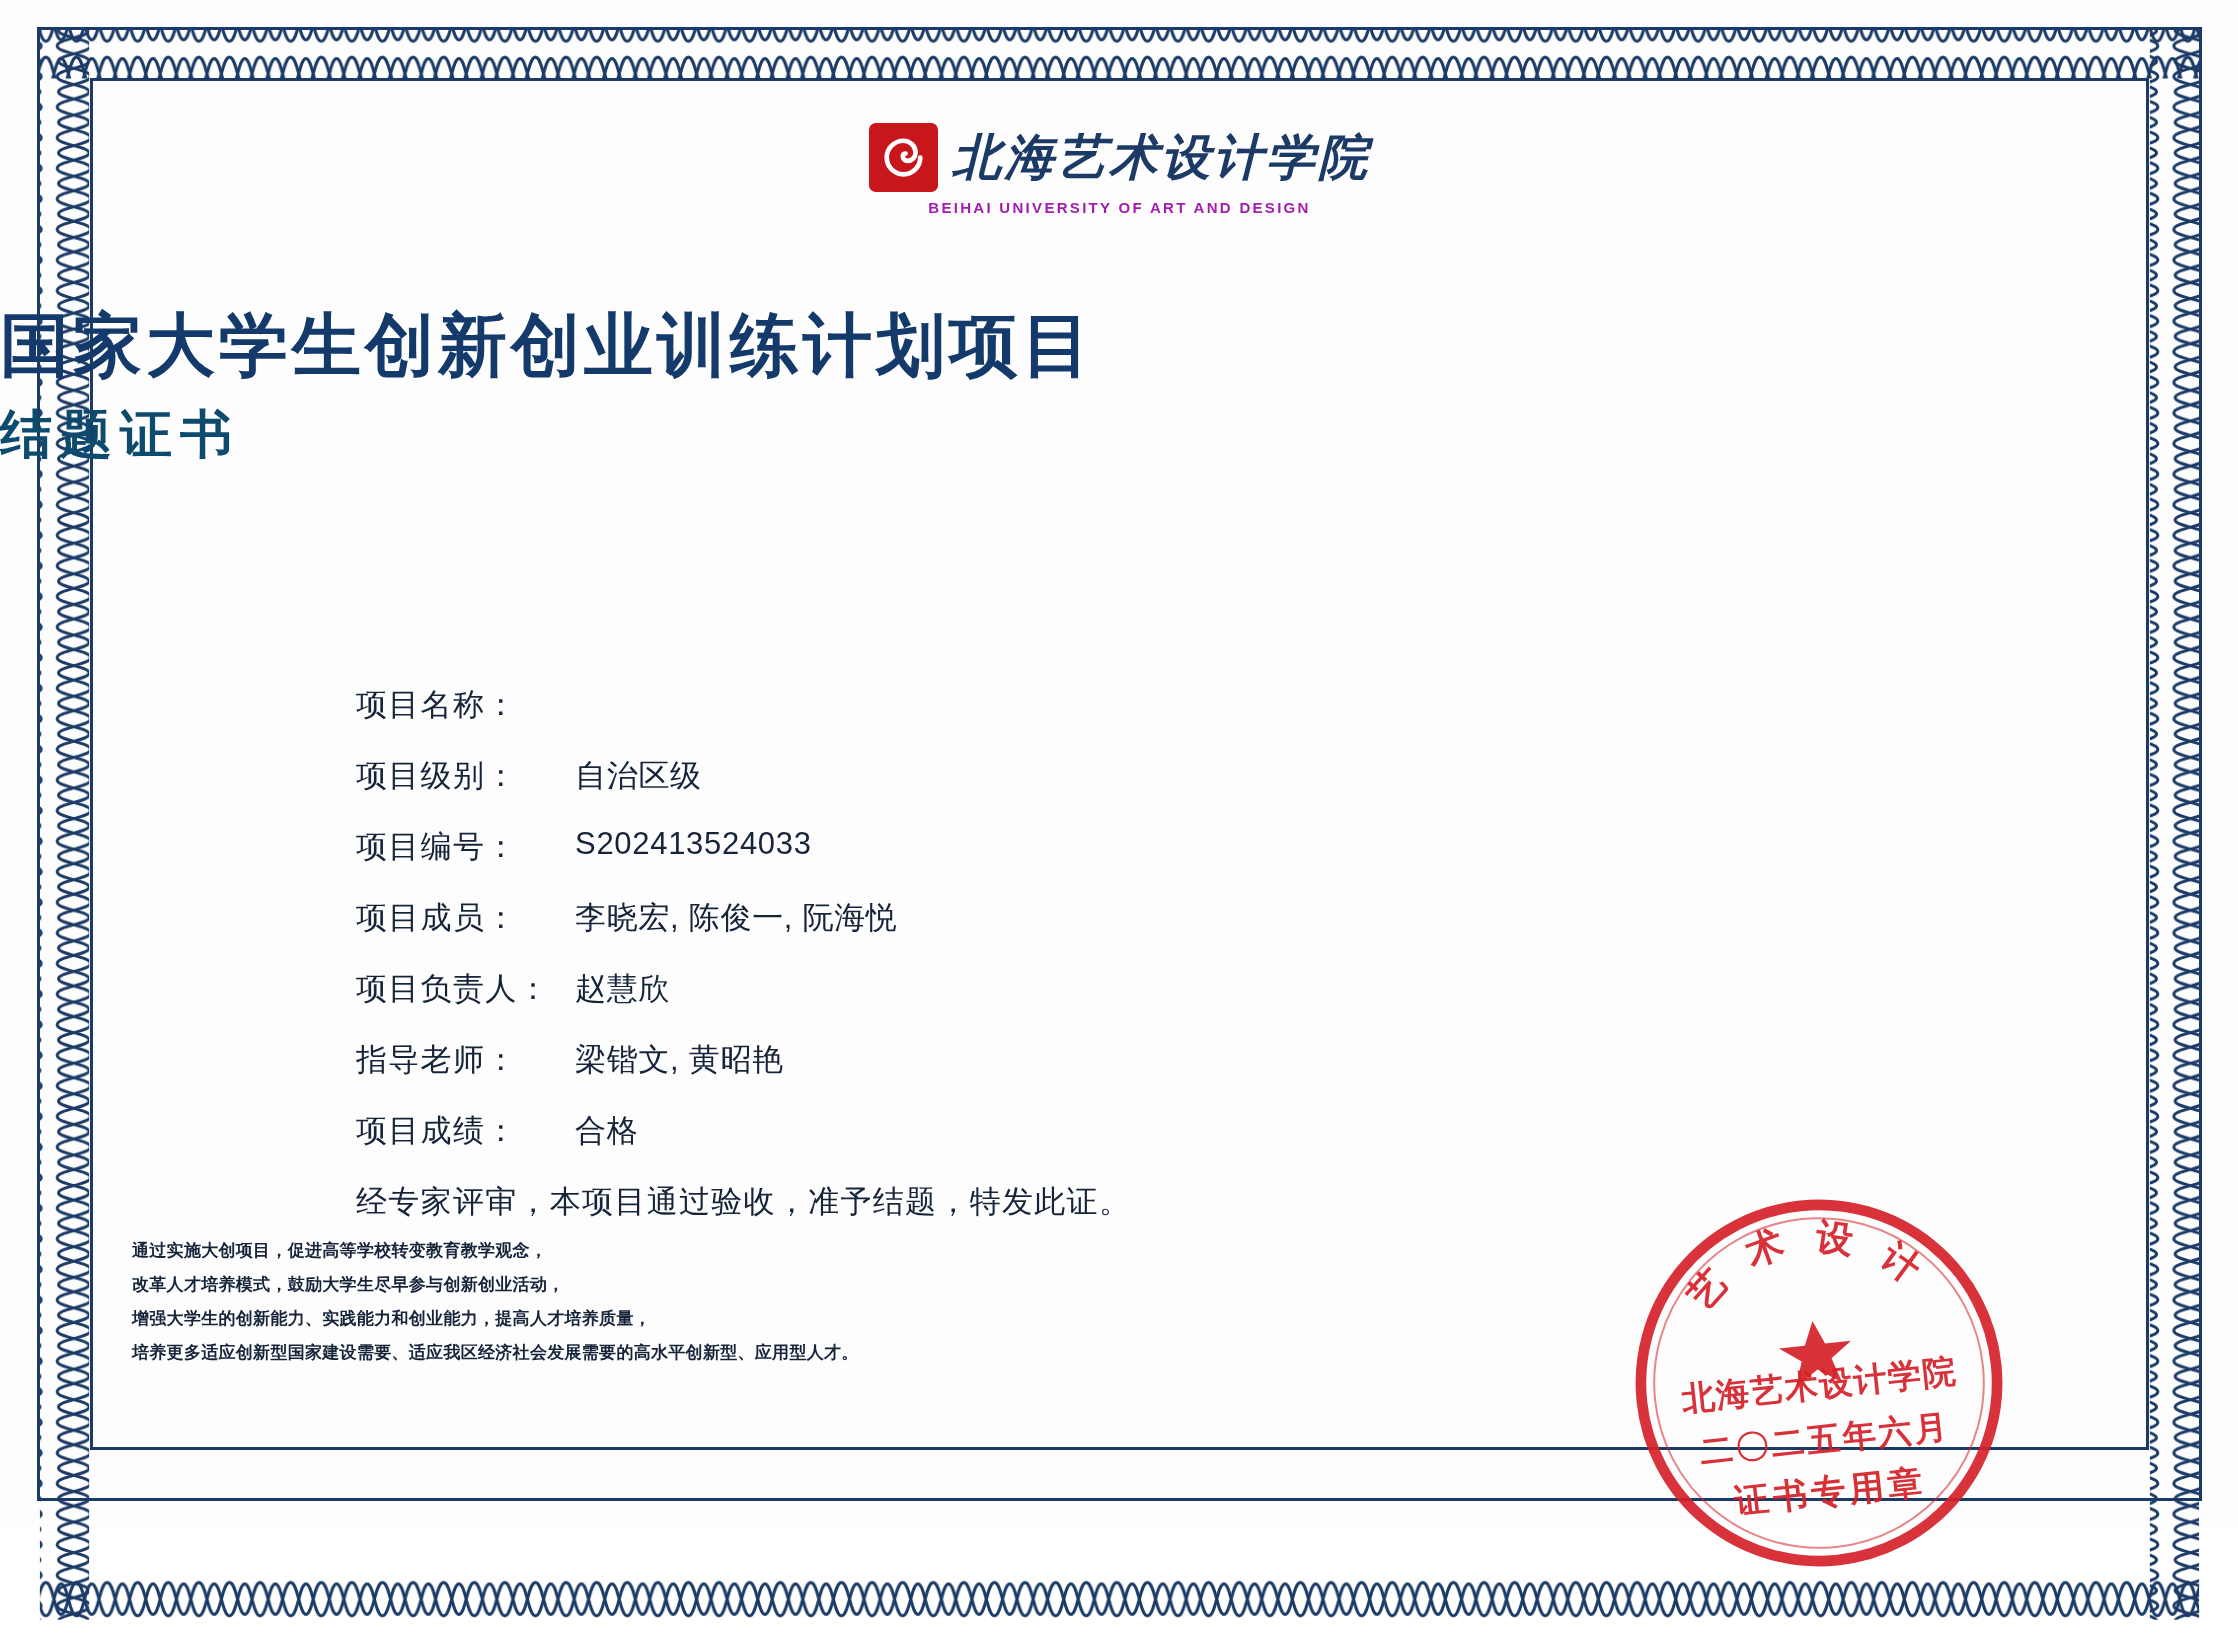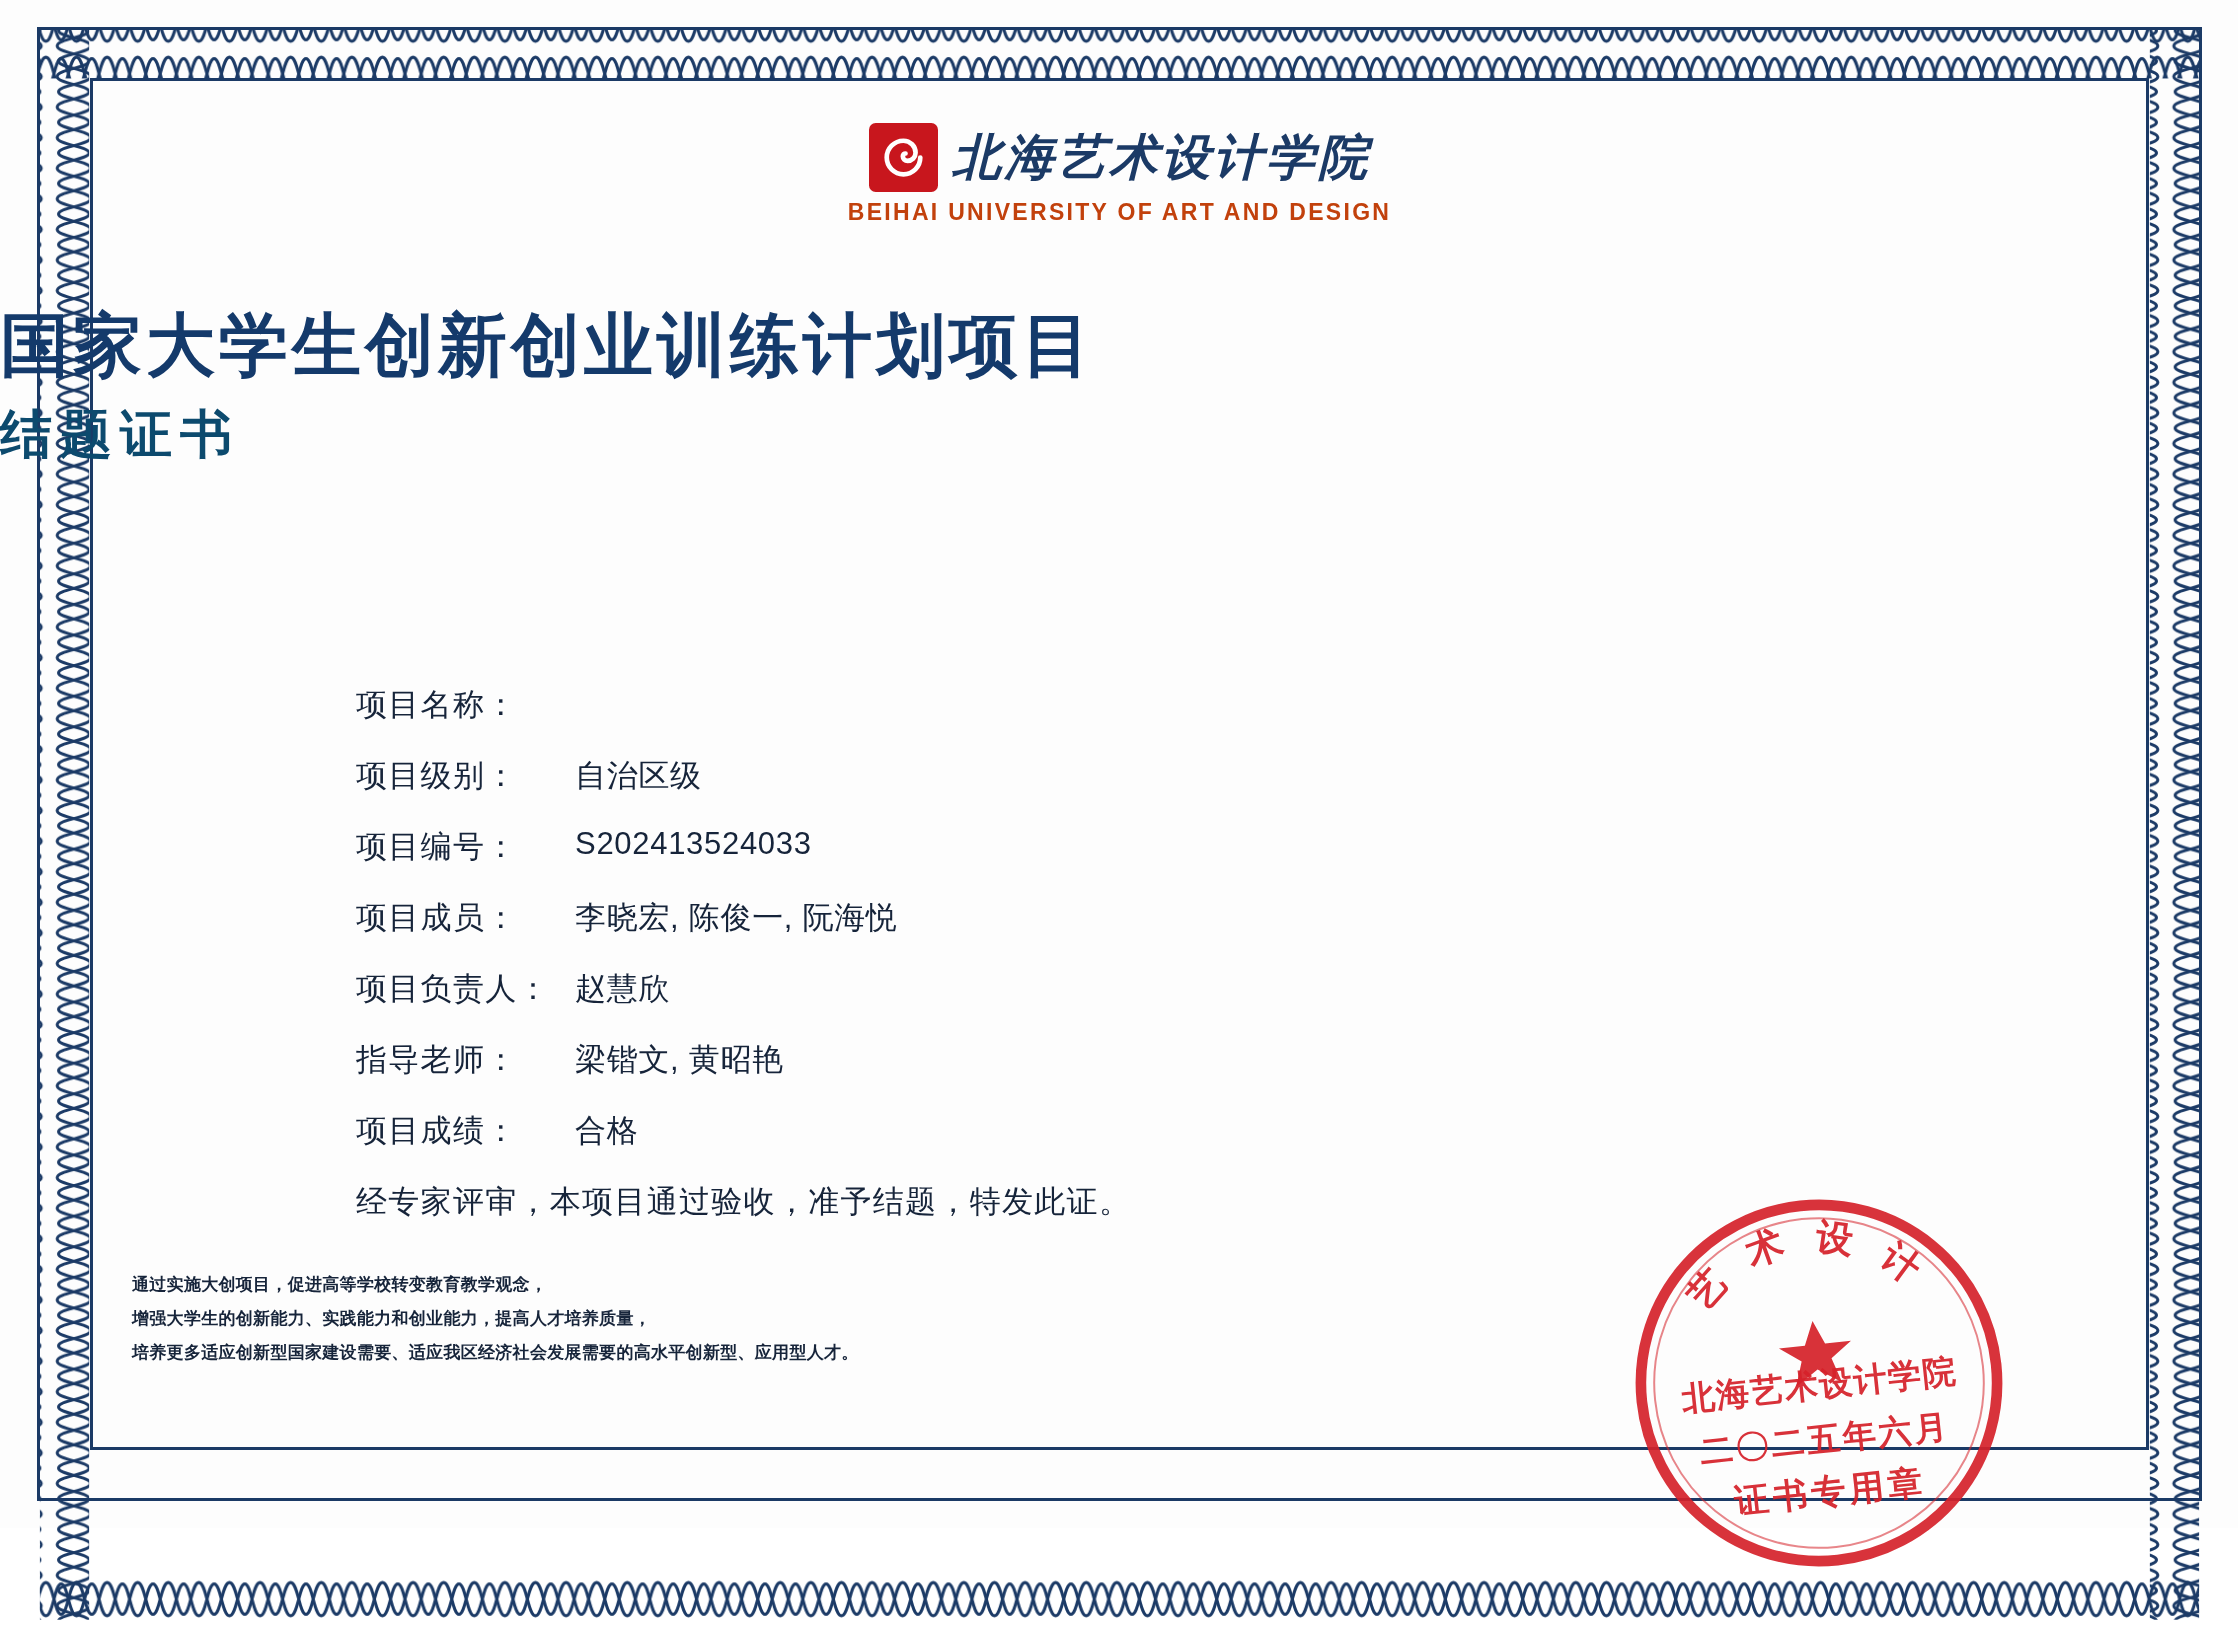--- a/index.html
+++ b/index.html
@@ -82,23 +82,23 @@
     font-family: "Liberation Serif", "DejaVu Serif", serif;
     font-size: 49px;
     font-weight: bold;
     color: #1b3a66;
     letter-spacing: 3.3px;
     font-style: italic;
     white-space: nowrap;
   }
   .logo-en {
     margin-top: 6.7px;
-    font-size: 23px;
+    font-size: 15px;
     letter-spacing: 2.3px;
-    color: #c2410c;
+    color: #a21caf;
     font-weight: bold;
     white-space: nowrap;
   }
 
   
   .title-block {
     position: absolute;
     left: 0; right: 0;
     top: 303px;
     text-align: left;
@@ -259,20 +259,21 @@
     </div>
     <div class="field-row">
       <span class="field-label">项目成绩：</span>
       <span class="field-value">合格</span>
     </div>
     <div class="statement">经专家评审，本项目通过验收，准予结题，特发此证。</div>
   </div>
 
   <div class="footer-note">
     <div>通过实施大创项目，促进高等学校转变教育教学观念，</div>
+    <div>改革人才培养模式，鼓励大学生尽早参与创新创业活动，</div>
     <div>增强大学生的创新能力、实践能力和创业能力，提高人才培养质量，</div>
     <div>培养更多适应创新型国家建设需要、适应我区经济社会发展需要的高水平创新型、应用型人才。</div>
   </div>
 
   <div class="seal">
     <svg viewBox="0 0 620 620">
       <defs>
         <path id="sealArc" d="M 110,310 A 200,200 0 0 1 510,310" fill="none"></path>
       </defs>
       <circle cx="310" cy="310" r="268" fill="none" stroke="#d5222a" stroke-width="16" opacity="0.92"></circle>

